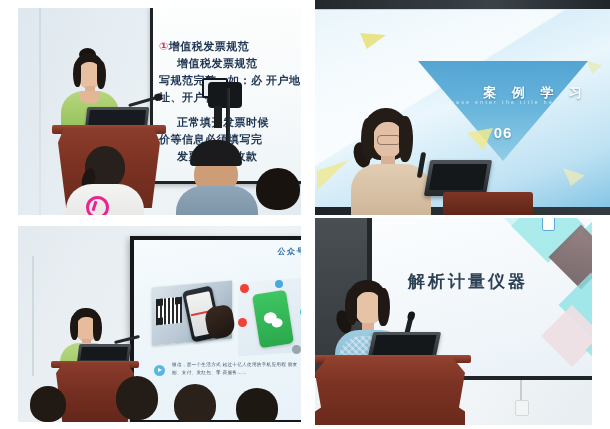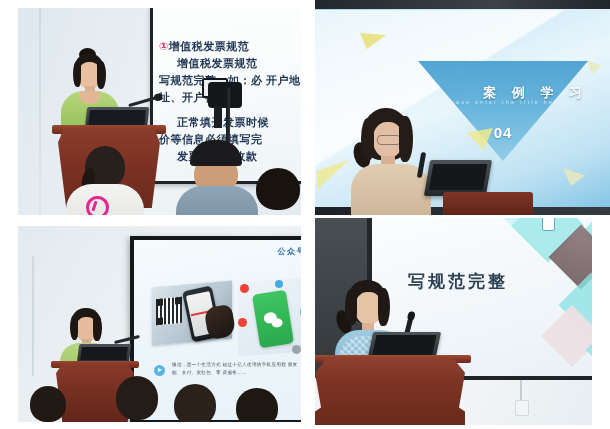--- a/index.html
+++ b/index.html
@@ -362,21 +362,21 @@
     <div class="screen-tr">
       <div class="tr-diagonal"></div>
       <div class="tr-ylw1"></div>
       <div class="tr-ylw5"></div>
       <div class="tr-tri"></div>
       <div class="tr-ylw2"></div>
       <div class="tr-ylw3"></div>
       <div class="tr-ylw4"></div>
       <div class="tr-tri-title">案 例 学 习</div>
       <div class="tr-tri-sub">please enter the title here</div>
-      <div class="tr-num">04</div>
+      <div class="tr-num">06</div>
     </div>
     <div class="tr-topbar"></div>
     <div class="tr-botbar"></div>
 
     <div class="sp-tr">
       <div class="tail"></div>
       <div class="hair"></div>
       <div class="face"></div>
       <div class="glass"></div>
       <div class="hairL"></div>
@@ -447,21 +447,21 @@
     <div class="wall-br"></div>
     <div class="screen-br">
       <div class="dia dia7"></div>
       <div class="dia dia1"></div>
       <div class="dia dia3"></div>
       <div class="dia dia2"></div>
       <div class="dia dia4"></div>
       <div class="dia dia5"></div>
       <div class="dia dia6"></div>
       <div class="br-icon"></div>
-      <div class="br-title">写规范完整</div>
+      <div class="br-title">解析计量仪器</div>
     </div>
     <div class="br-darkpanel"></div>
     <div class="br-darkedge"></div>
     <div class="br-bottom-trim"></div>
     <div class="br-cord"></div>
     <div class="br-outlet"></div>
 
     <div class="sp-br">
       <div class="tail"></div>
       <div class="hair"></div>

